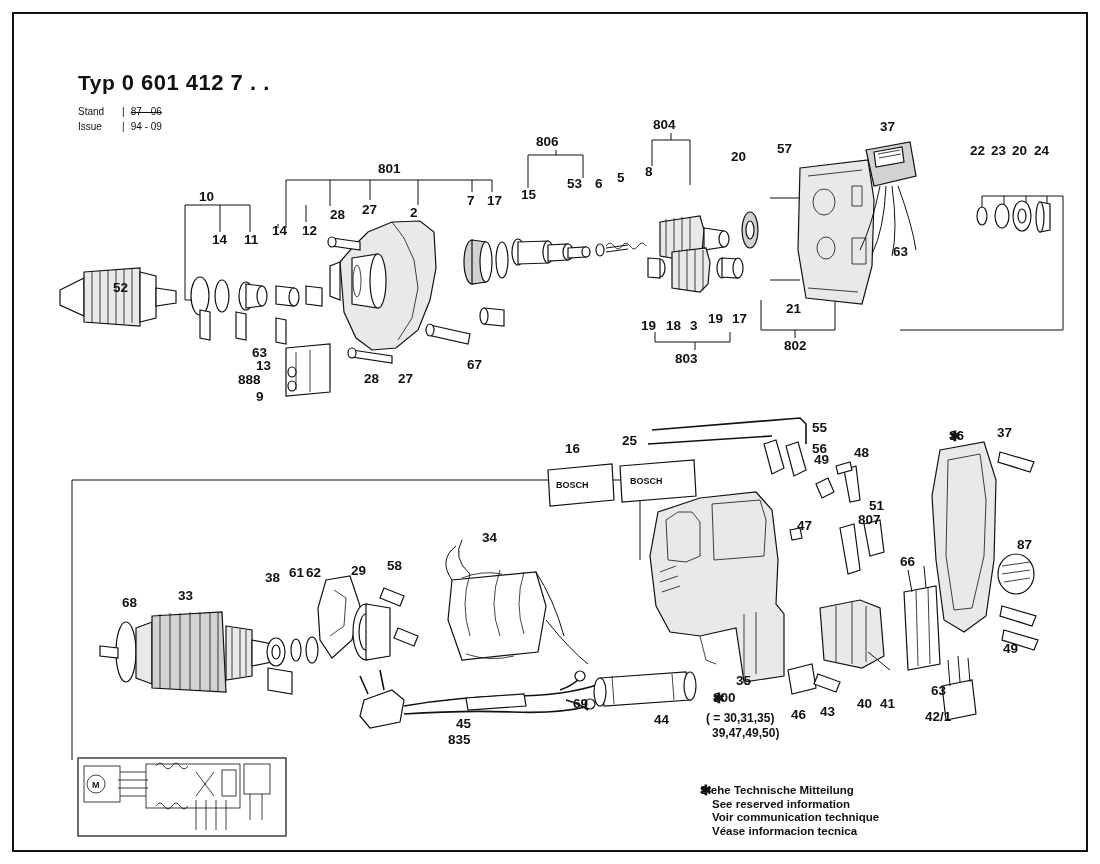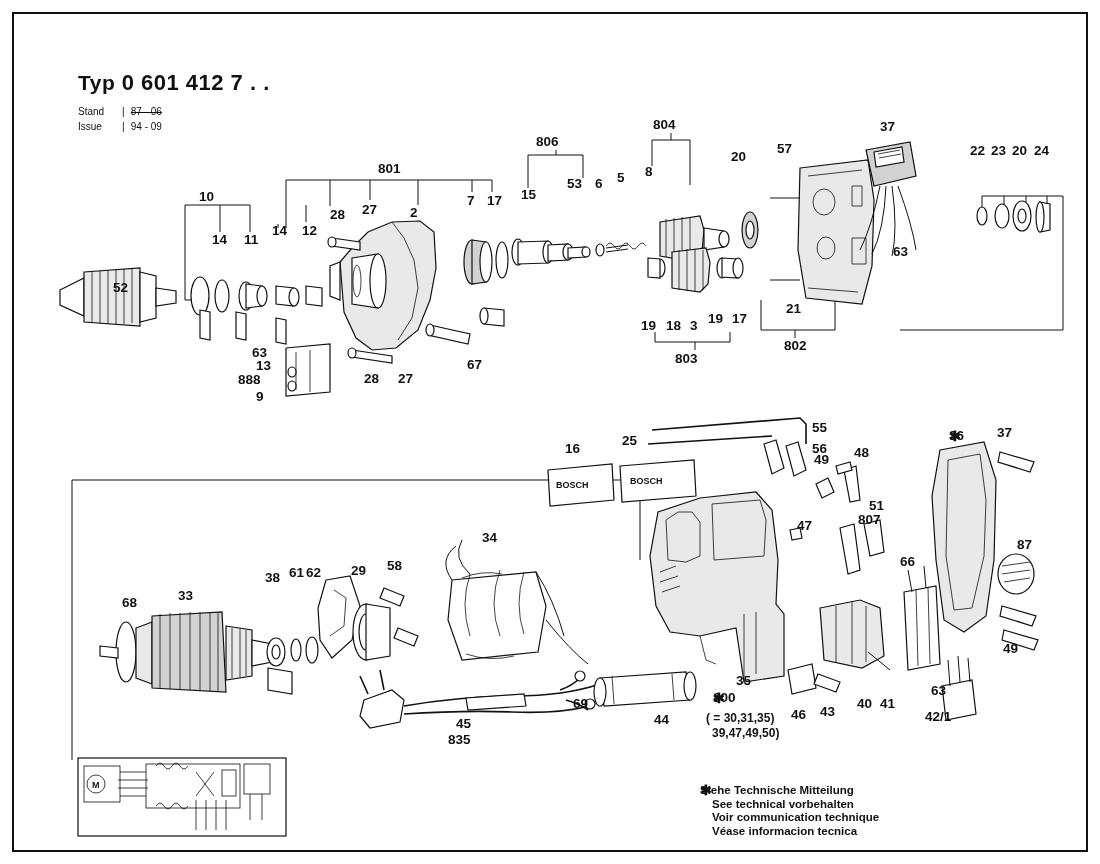--- a/index.html
+++ b/index.html
@@ -393,19 +393,19 @@
   <div class="num" style="left:456px;top:716px">45</div>
   <div class="num" style="left:448px;top:732px">835</div>
   <div class="num" style="left:573px;top:696px">69</div>
   <div class="num" style="left:654px;top:712px">44</div>
 
   <div class="num small" style="left:706px;top:711px">( = 30,31,35)</div>
   <div class="num small" style="left:712px;top:726px">39,47,49,50)</div>
 
   <div class="legend" style="left:700px;top:784px">
     <div><span class="star">✱</span><span>Siehe Technische Mitteilung</span></div>
-    <div style="padding-left:12px">See technical vorbehalten</div>
+    <div style="padding-left:12px">See reserved information</div>
     <div style="padding-left:12px">Voir communication technique</div>
     <div style="padding-left:12px">Véase informacion tecnica</div>
   </div>
 
 
 </div>
 
 </body></html>

